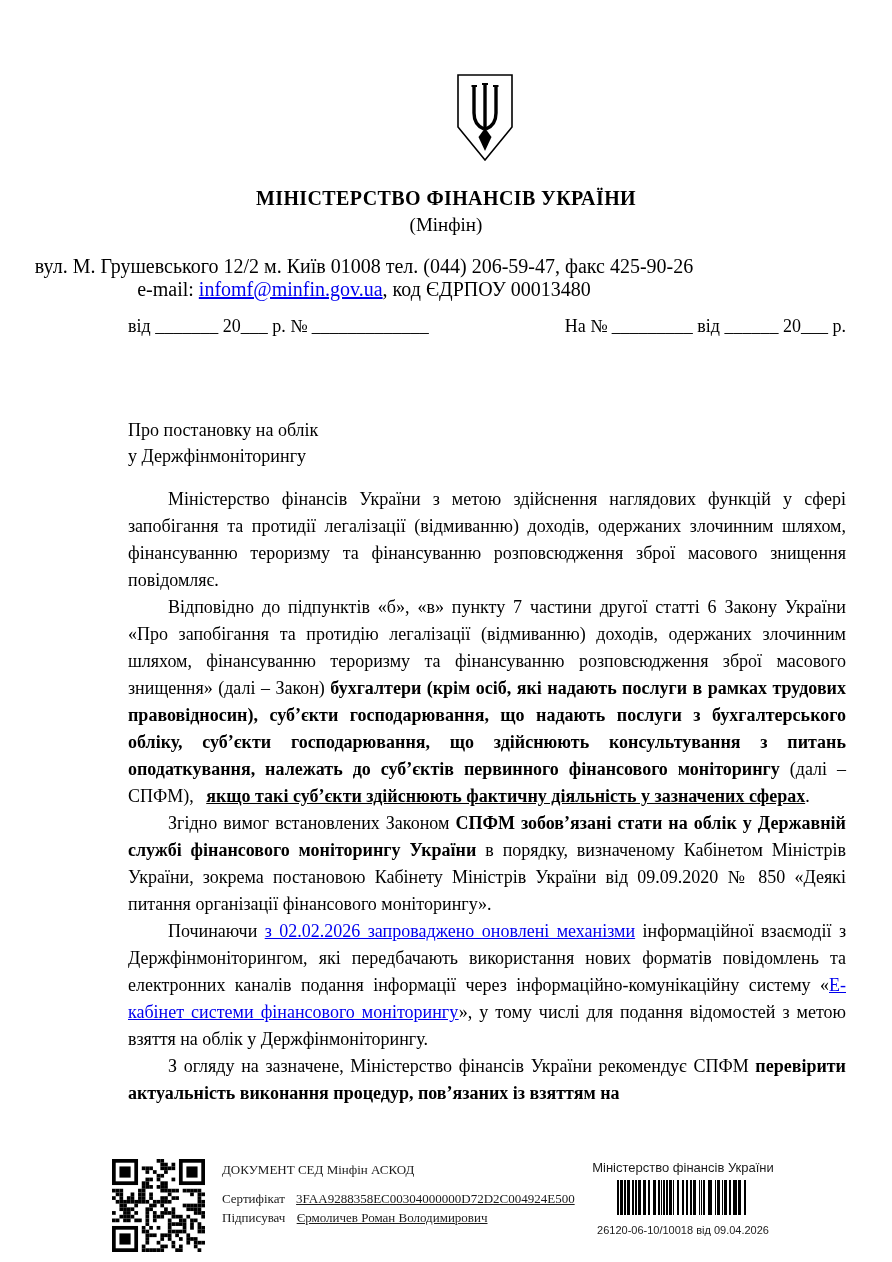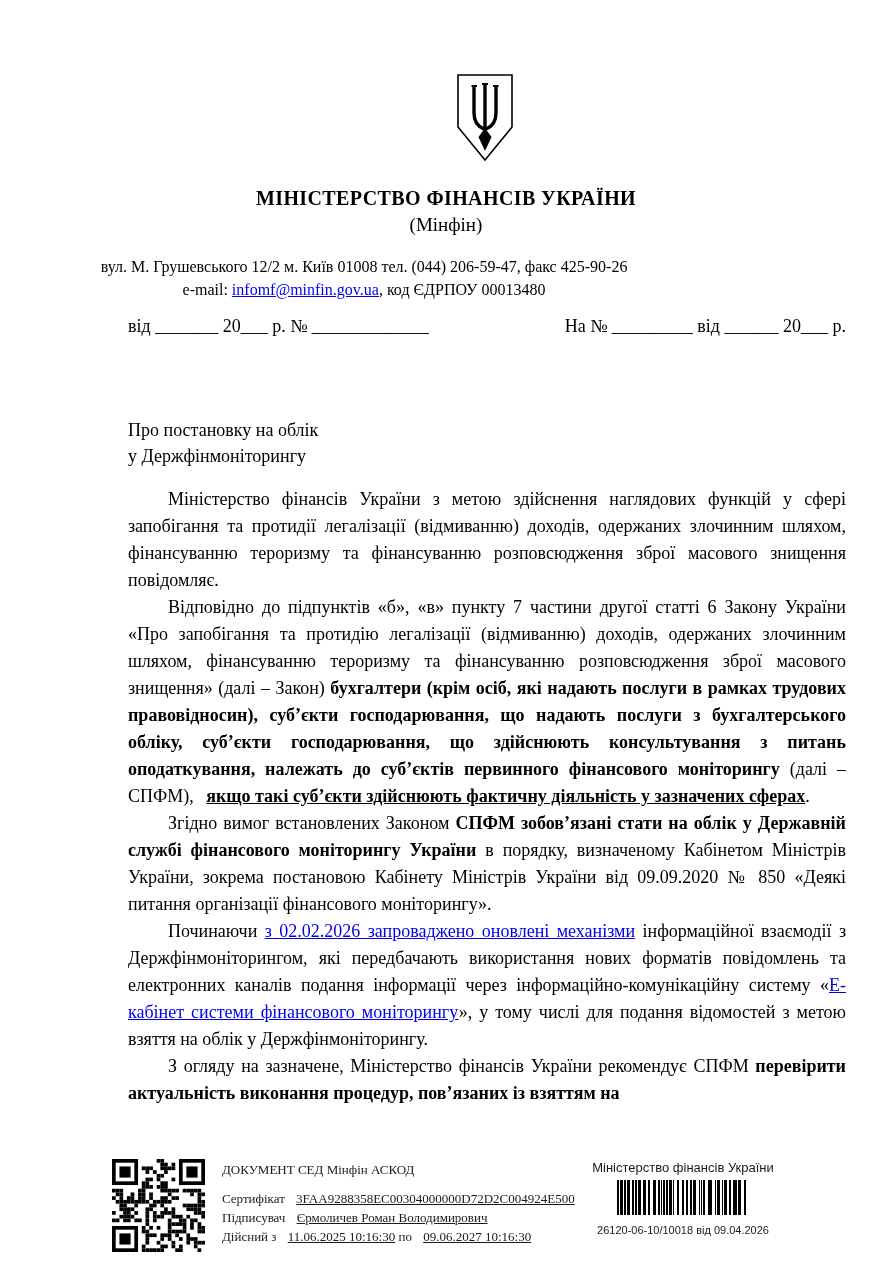--- a/index.html
+++ b/index.html
@@ -4,21 +4,21 @@
 <style>
   html,body { margin:0; padding:0; background:#ffffff; }
   .page {
     position:relative; width:892px; height:1262px; background:#fff;
     font-family:"Liberation Serif", serif; color:#000; overflow:hidden;
   }
   .emblem { position:absolute; left:452px; top:73px; width:66px; height:90px; }
   .hdr { position:absolute; top:186px; left:0; width:892px; text-align:center; }
   .ministry { font-size:20px; font-weight:bold; line-height:25px; letter-spacing:0.4px; }
   .minfin { font-size:19px; line-height:26px; margin-top:1px; }
-  .contacts { position:absolute; top:255px; left:0; width:728px; text-align:center; font-size:16px; line-height:23px; }
+  .contacts { position:absolute; top:255px; left:0; width:728px; text-align:center; font-size:20px; line-height:23px; }
   .link { color:#0000EE; text-decoration:underline; cursor:pointer; }
   .refline { position:absolute; top:316px; left:128px; width:718px; font-size:18px; display:flex; justify-content:space-between; white-space:nowrap; }
   .recipient { position:absolute; top:345px; left:500px; width:346px; font-size:18px; line-height:27px; }
   .recipient-name { font-weight:bold; text-align:justify; }
   .subject { position:absolute; top:417px; left:128px; font-size:18px; line-height:26px; }
   .bodytext { position:absolute; top:486px; left:128px; width:718px; font-size:18px; line-height:27px; text-align:justify; }
   .bodytext p { margin:0; text-indent:40px; }
   b { font-weight:bold; }
   .u { text-decoration:underline;margin-left:8px; }
   .qr { position:absolute; left:112px; top:1159px; width:93px; height:93px; }
@@ -299,21 +299,20 @@
       <rect x="74.4" y="7.44" width="11.16" height="11.16" fill="#000"></rect>
       <rect x="0" y="66.96000000000001" width="26.040000000000003" height="26.040000000000003" fill="#000"></rect>
       <rect x="3.72" y="70.68" width="18.6" height="18.6" fill="#fff"></rect>
       <rect x="7.44" y="74.4" width="11.16" height="11.16" fill="#000"></rect>
     </svg>
 
   <div class="sig">
     <div class="sig-system">ДОКУМЕНТ СЕД Мінфін АСКОД</div>
     <div><span>Сертифікат </span><span class="u">3FAA9288358EC00304000000D72D2C004924E500</span></div>
     <div><span>Підписувач </span><span class="u">Єрмоличев Роман Володимирович</span></div>
-    <div><span>Дійсний з </span><span class="u">11.06.2025 10:16:30</span><span> по </span><span class="u">09.06.2027 10:16:30</span></div>
   </div>
 
   <div class="rfooter">
     <div class="org-name">Міністерство фінансів України</div>
     <div class="barcode" id="barcode">
         <div style="left:0px;width:2px"></div>
         <div style="left:3px;width:3px"></div>
         <div style="left:7px;width:2px"></div>
         <div style="left:10px;width:3px"></div>
         <div style="left:15px;width:2px"></div>

